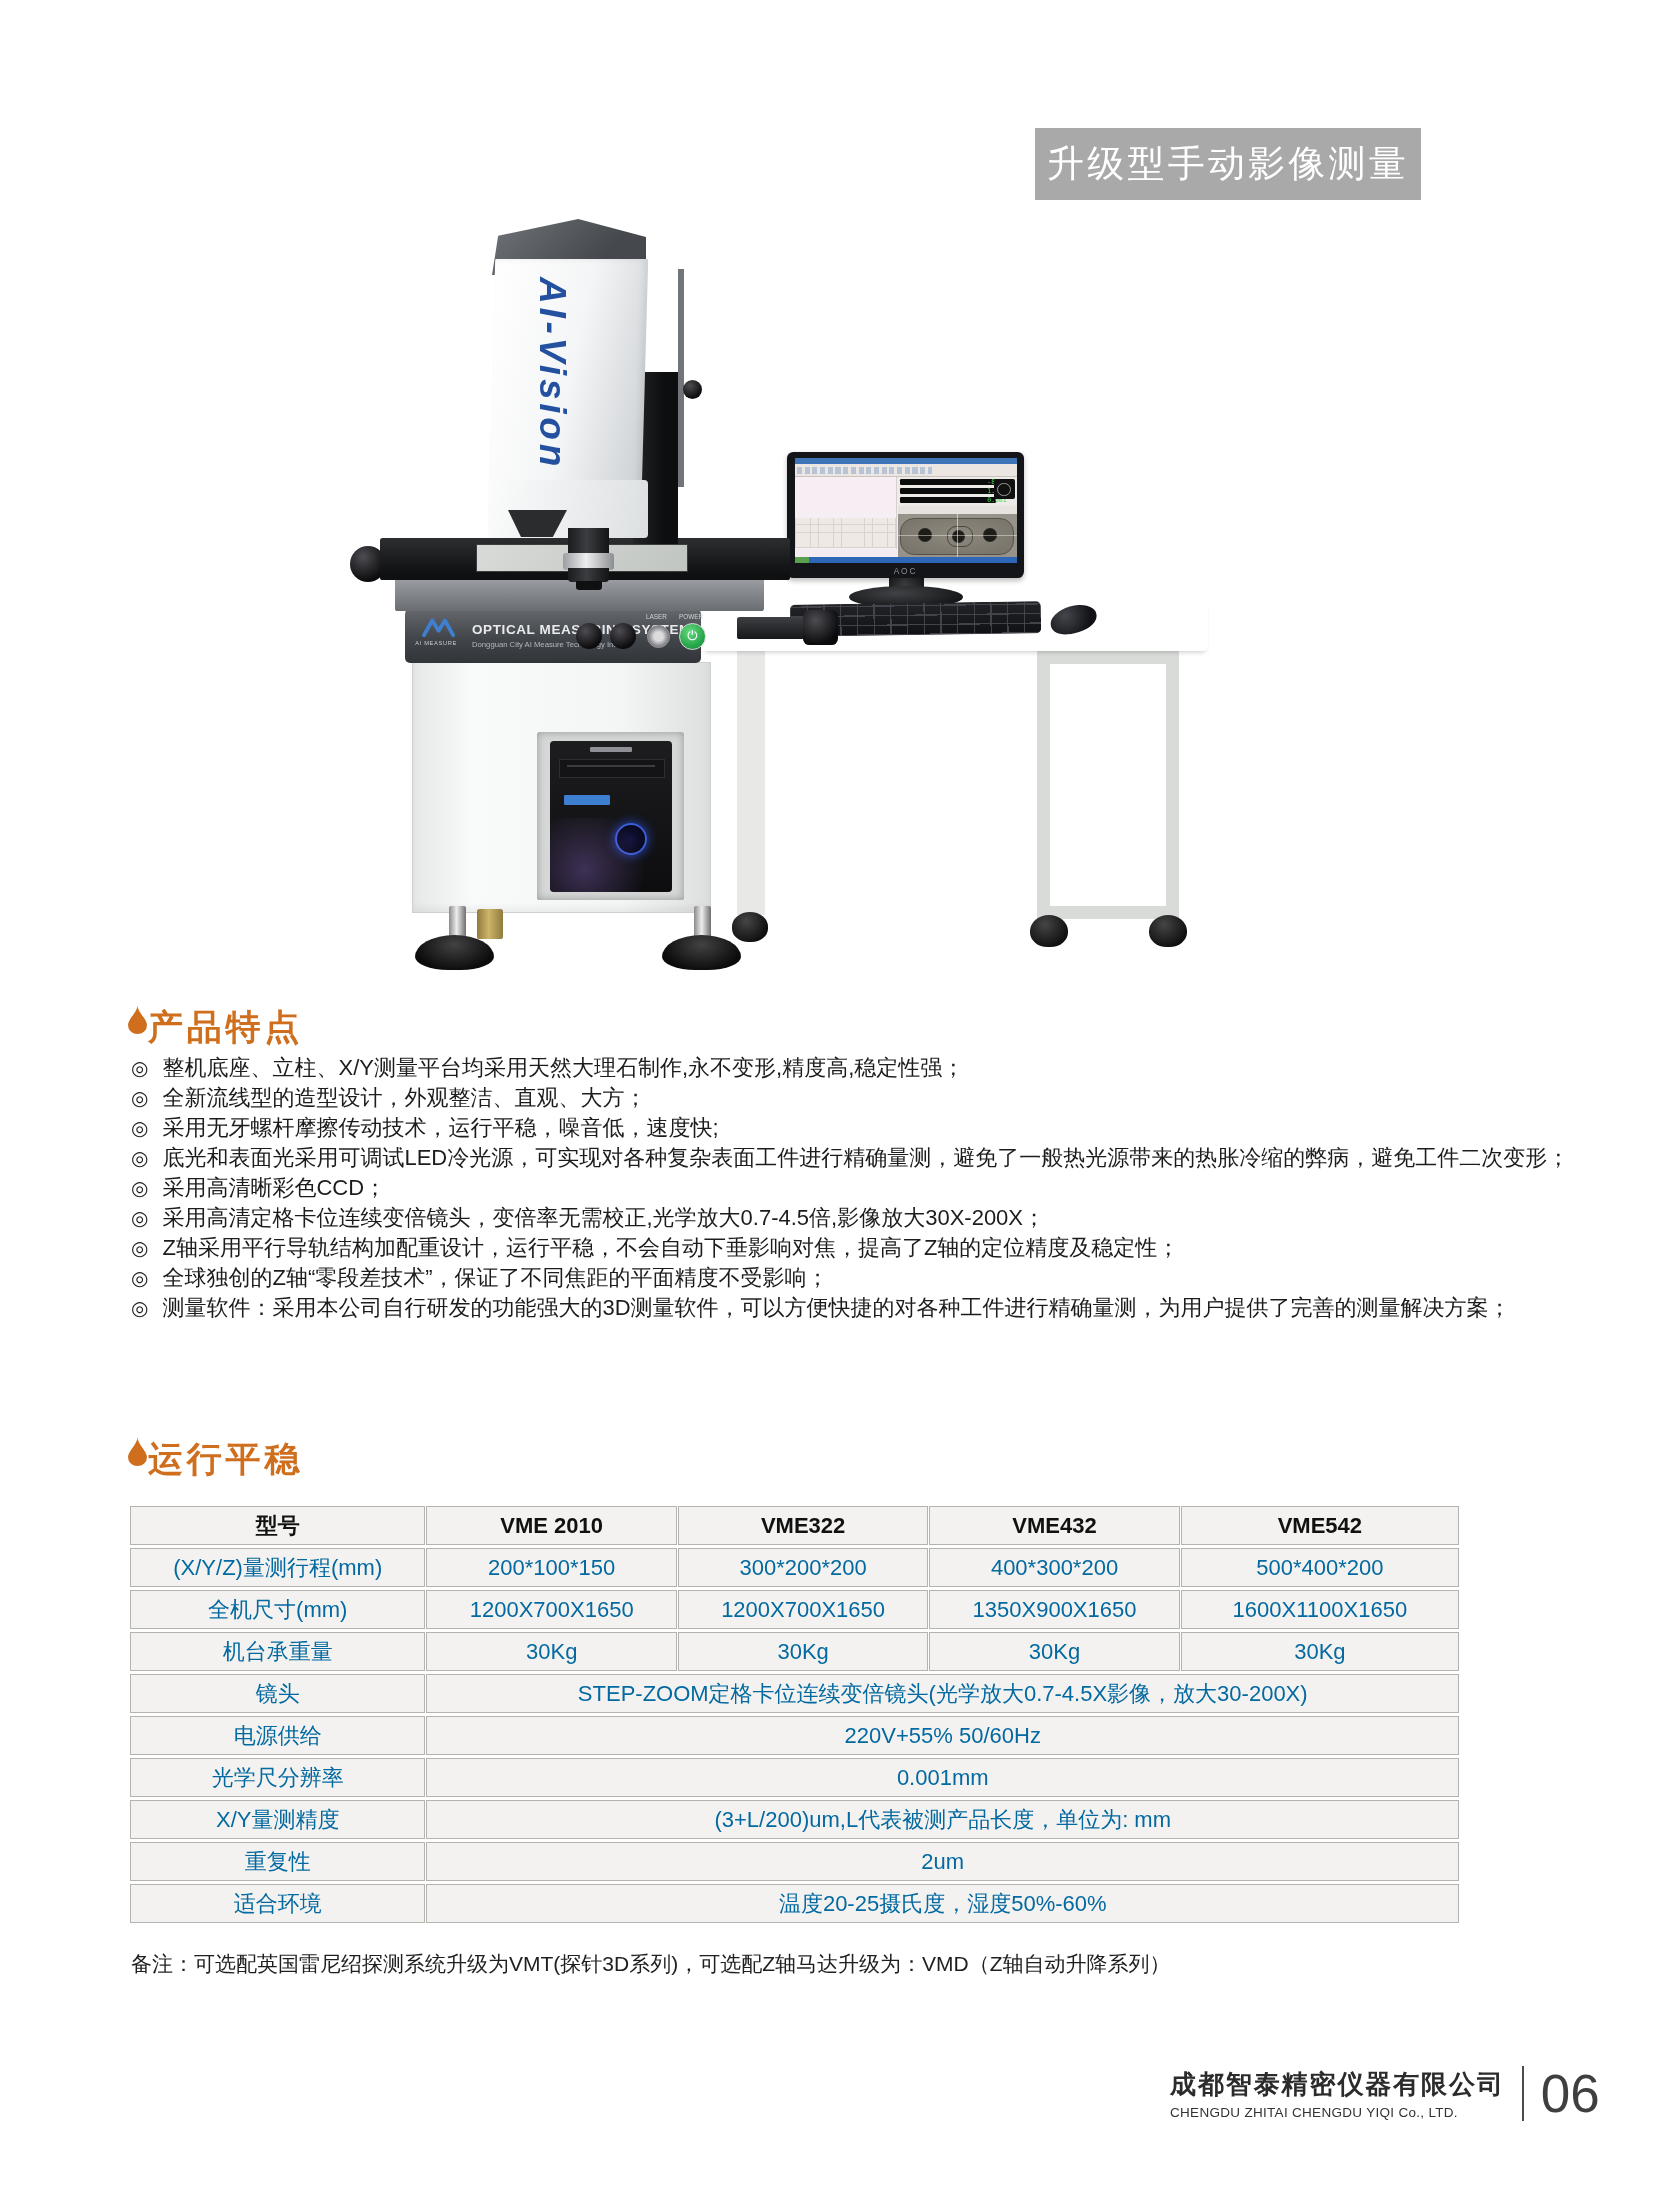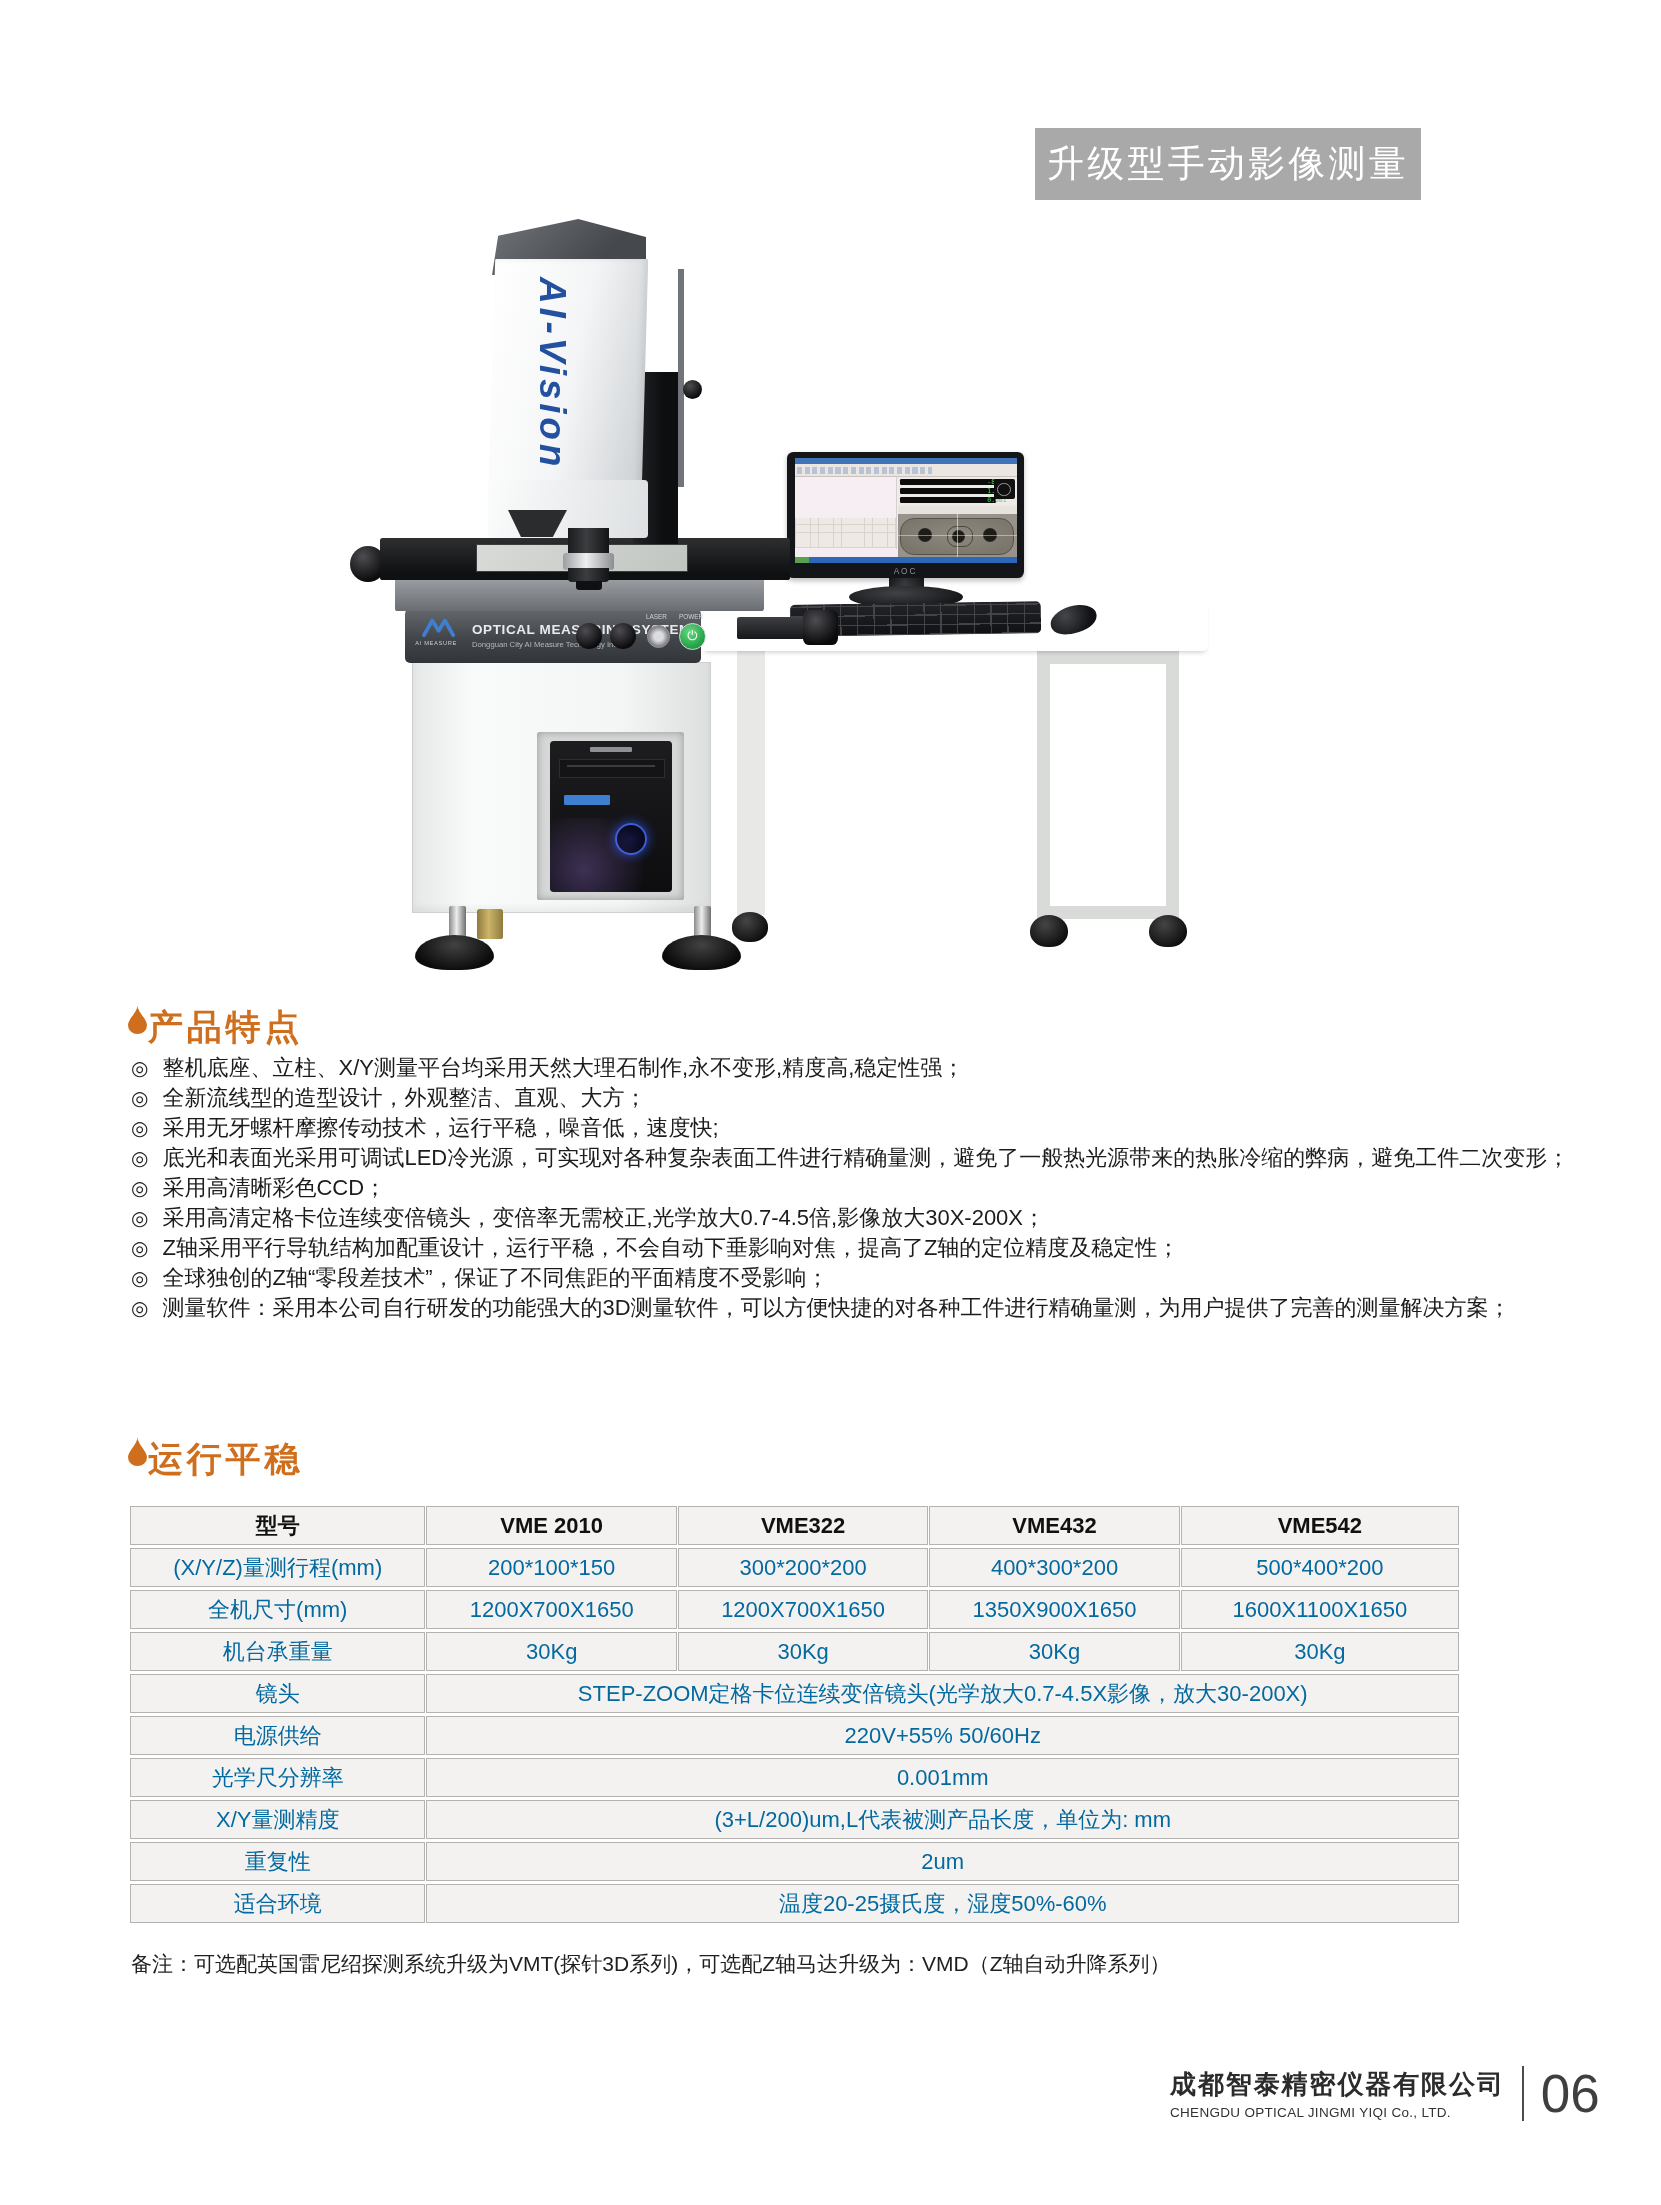--- a/index.html
+++ b/index.html
@@ -311,20 +311,20 @@
           <th>适合环境</th>
           <td colspan="4">温度20-25摄氏度，湿度50%-60%</td>
         </tr>
       </tbody>
   </table>
   <div class="abs note-line">备注：可选配英国雷尼绍探测系统升级为VMT(探针3D系列)，可选配Z轴马达升级为：VMD（Z轴自动升降系列）</div>
 
   <div class="abs footer">
     <div>
       <div class="f-cn">成都智泰精密仪器有限公司</div>
-      <div class="f-en">CHENGDU OPTICAL JINGMI YIQI Co., LTD.</div>
+      <div class="f-en">CHENGDU ZHITAI CHENGDU YIQI Co., LTD.</div>
     </div>
     <div class="f-div"></div>
     <div class="f-page">06</div>
   </div>
 
 </div>
 
 
 </body></html>

